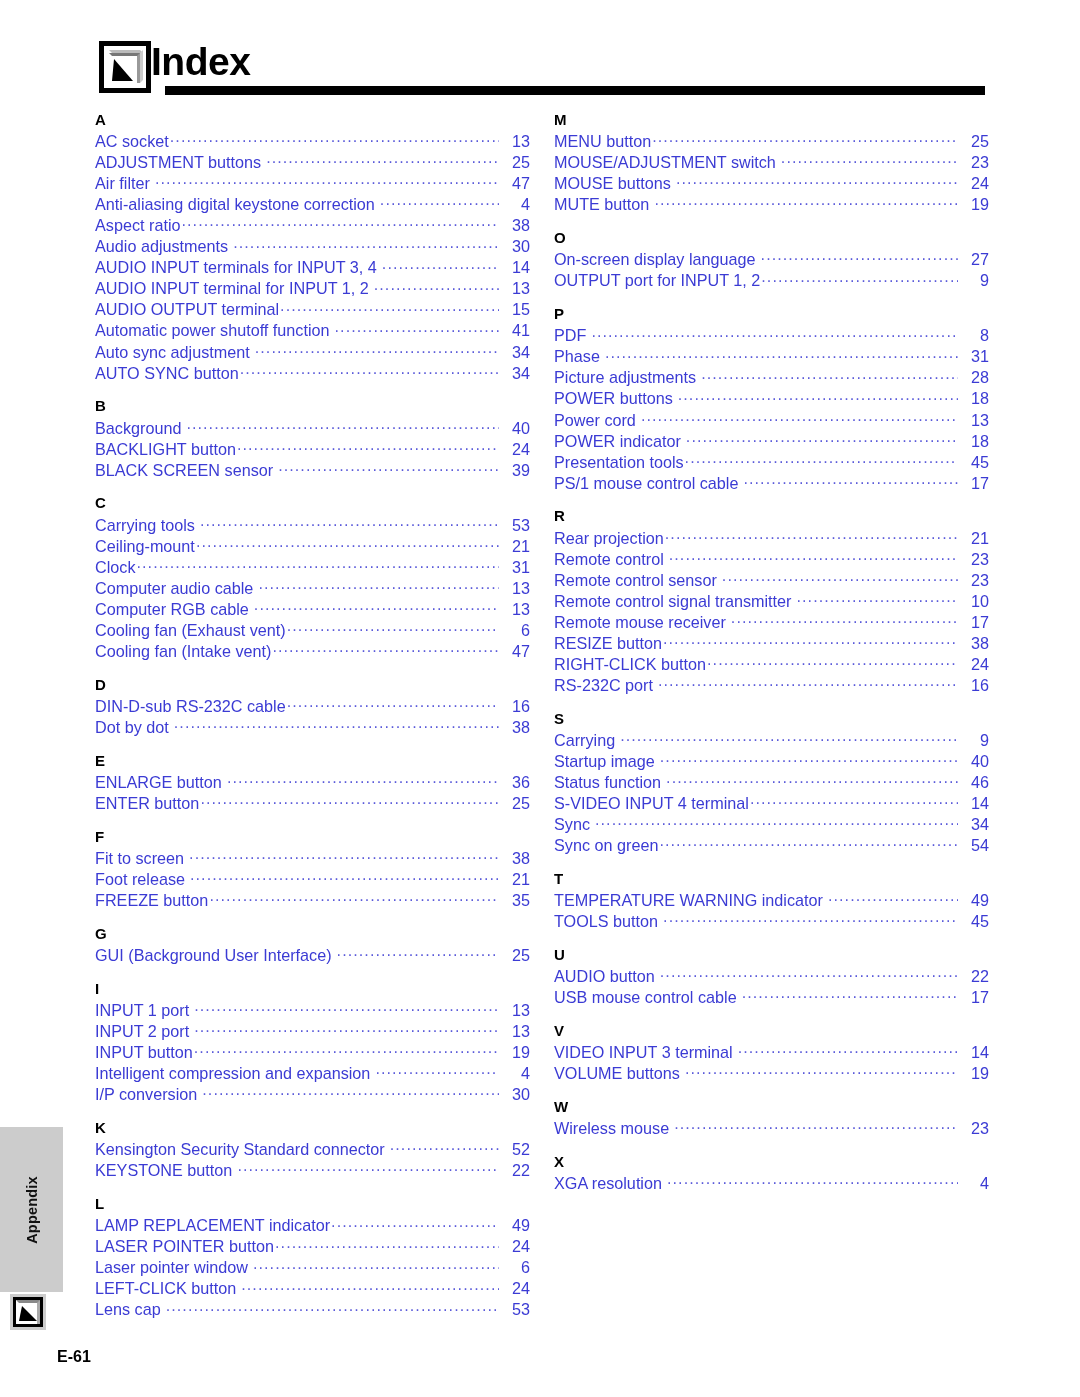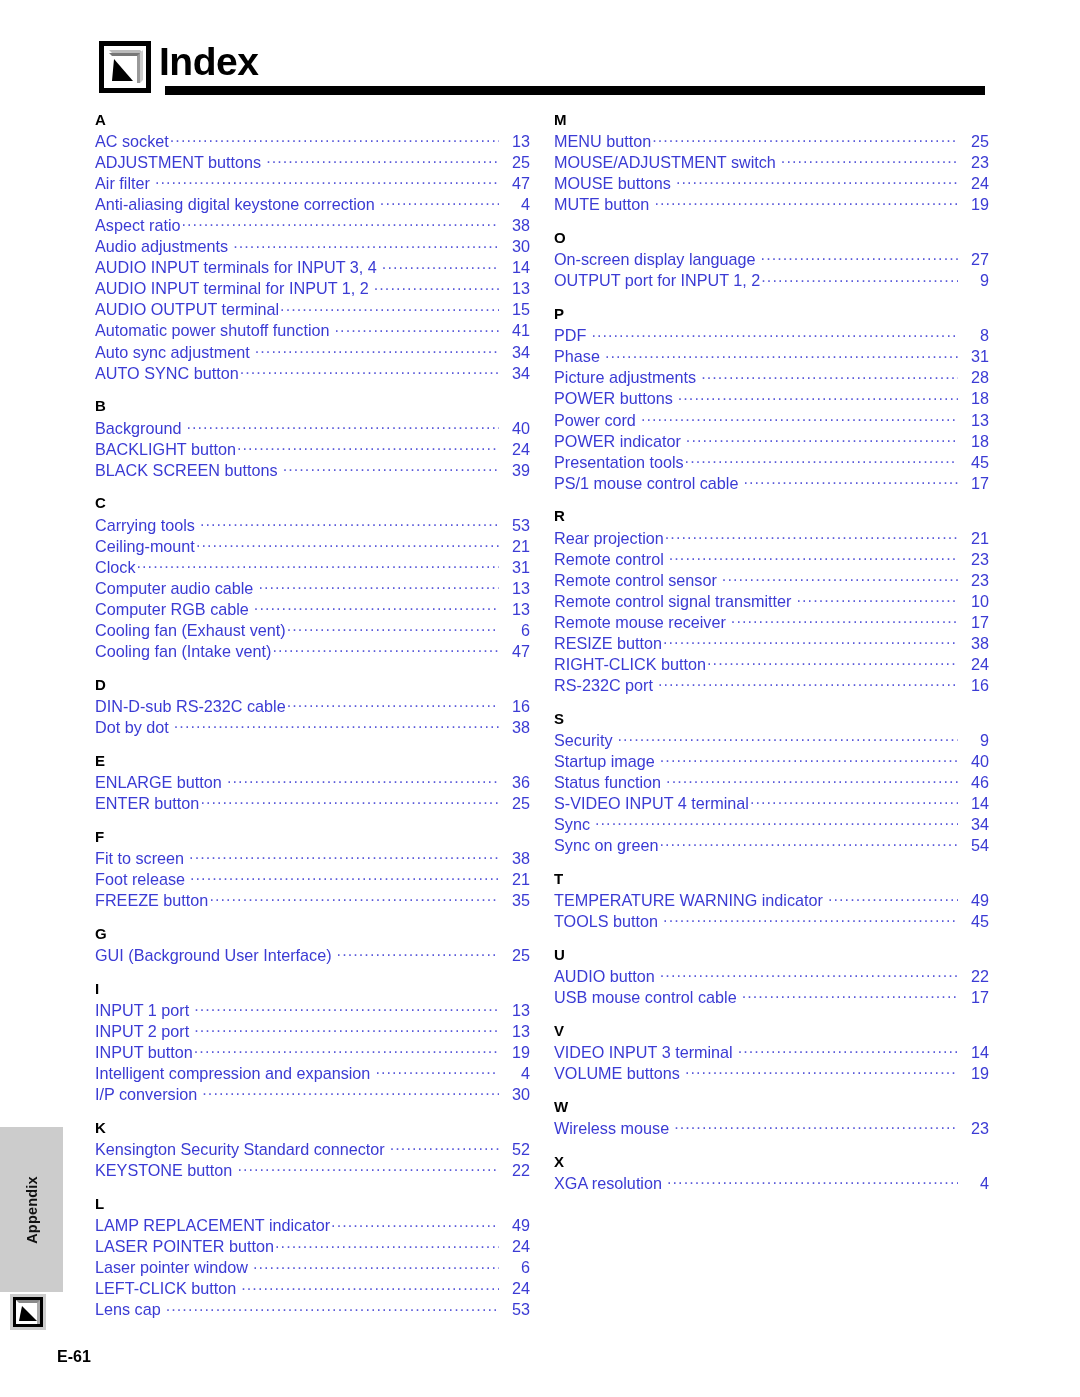--- a/index.html
+++ b/index.html
@@ -53,21 +53,21 @@
   }
   .header-icon {
     position: absolute;
     left: 0;
     top: 5px;
     width: 52px;
     height: 52px;
   }
   .header-title {
     position: absolute;
-    left: 60px;
+    left: 52px;
     top: 0px;
     font-size: 39px;
     font-weight: bold;
     color: #000000;
     letter-spacing: -0.5px;
     line-height: 52px;
   }
   .header-rule {
     position: absolute;
     left: 66px;
@@ -258,21 +258,21 @@
           <span class="entry-label">Background</span>
           <span class="entry-leader"></span>
           <span class="entry-page">40</span>
         </div>
         <div class="entry">
           <span class="entry-label">BACKLIGHT button</span>
           <span class="entry-leader"></span>
           <span class="entry-page">24</span>
         </div>
         <div class="entry gap">
-          <span class="entry-label">BLACK SCREEN buttons</span>
+          <span class="entry-label">BLACK SCREEN sensor</span>
           <span class="entry-leader"></span>
           <span class="entry-page">39</span>
         </div>
       </div>
       <div class="section">
         <div class="section-letter">C</div>
         <div class="entry gap">
           <span class="entry-label">Carrying tools</span>
           <span class="entry-leader"></span>
           <span class="entry-page">53</span>
@@ -549,21 +549,21 @@
         </div>
         <div class="entry gap">
           <span class="entry-label">RS-232C port</span>
           <span class="entry-leader"></span>
           <span class="entry-page">16</span>
         </div>
       </div>
       <div class="section">
         <div class="section-letter">S</div>
         <div class="entry gap">
-          <span class="entry-label">Security</span>
+          <span class="entry-label">Carrying</span>
           <span class="entry-leader"></span>
           <span class="entry-page">9</span>
         </div>
         <div class="entry gap">
           <span class="entry-label">Startup image</span>
           <span class="entry-leader"></span>
           <span class="entry-page">40</span>
         </div>
         <div class="entry gap">
           <span class="entry-label">Status function</span>

